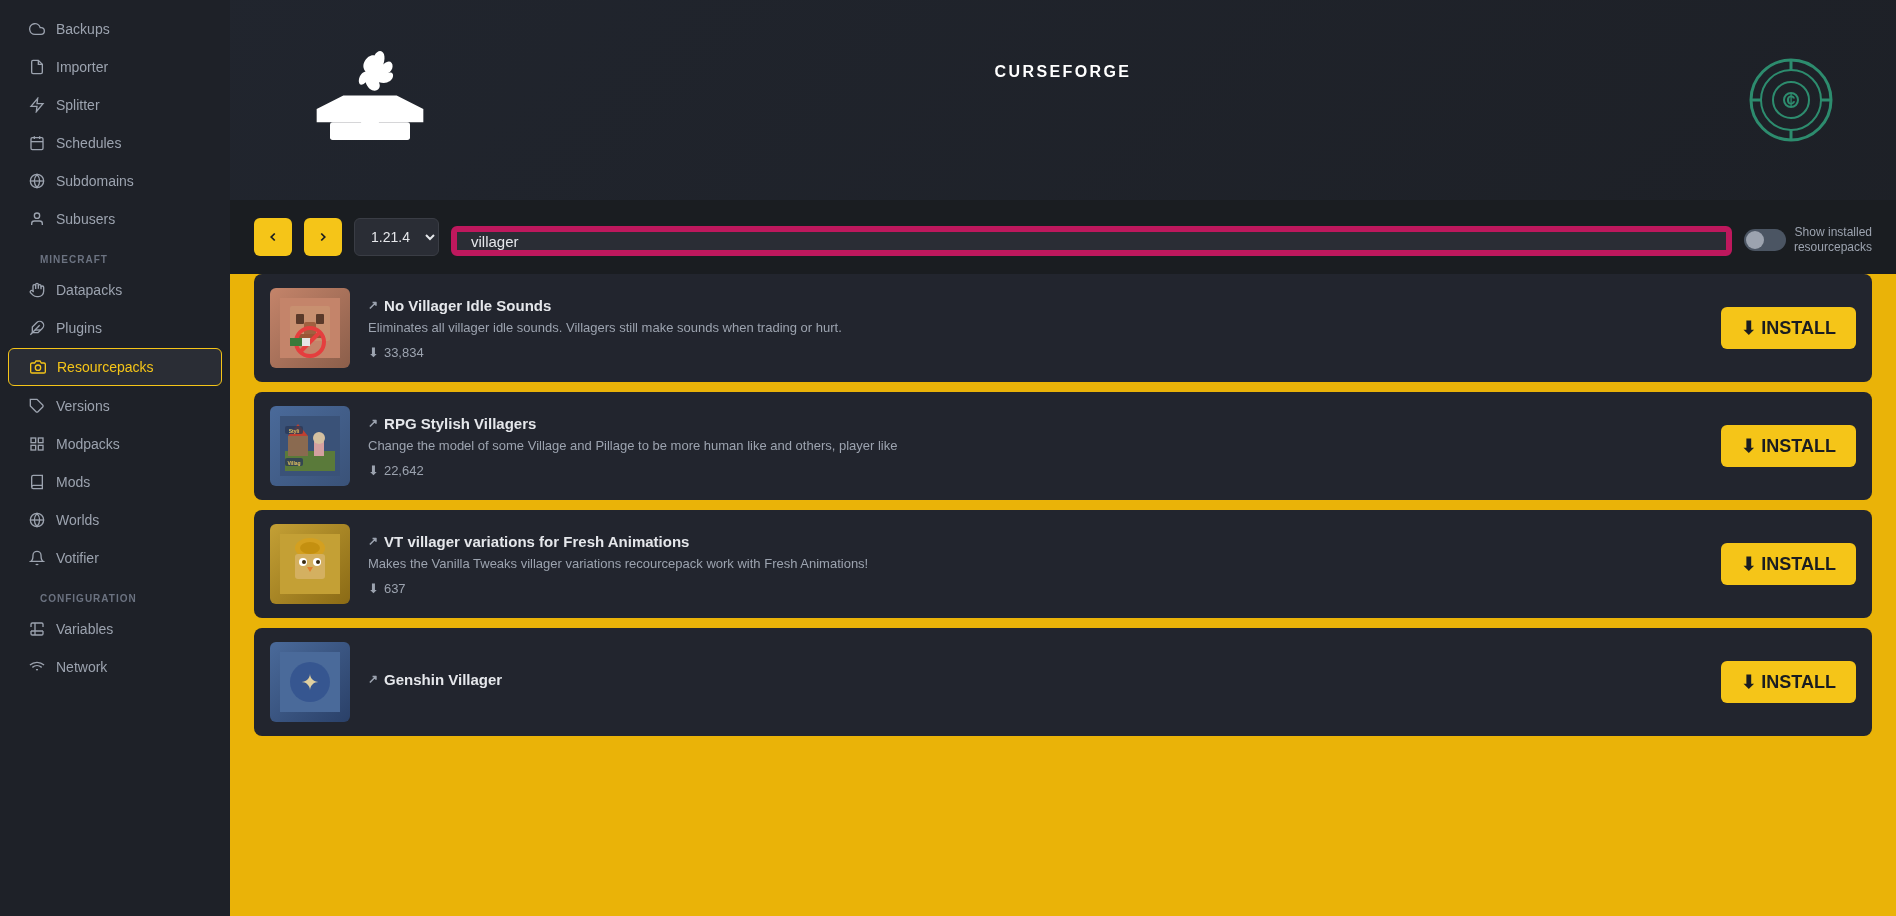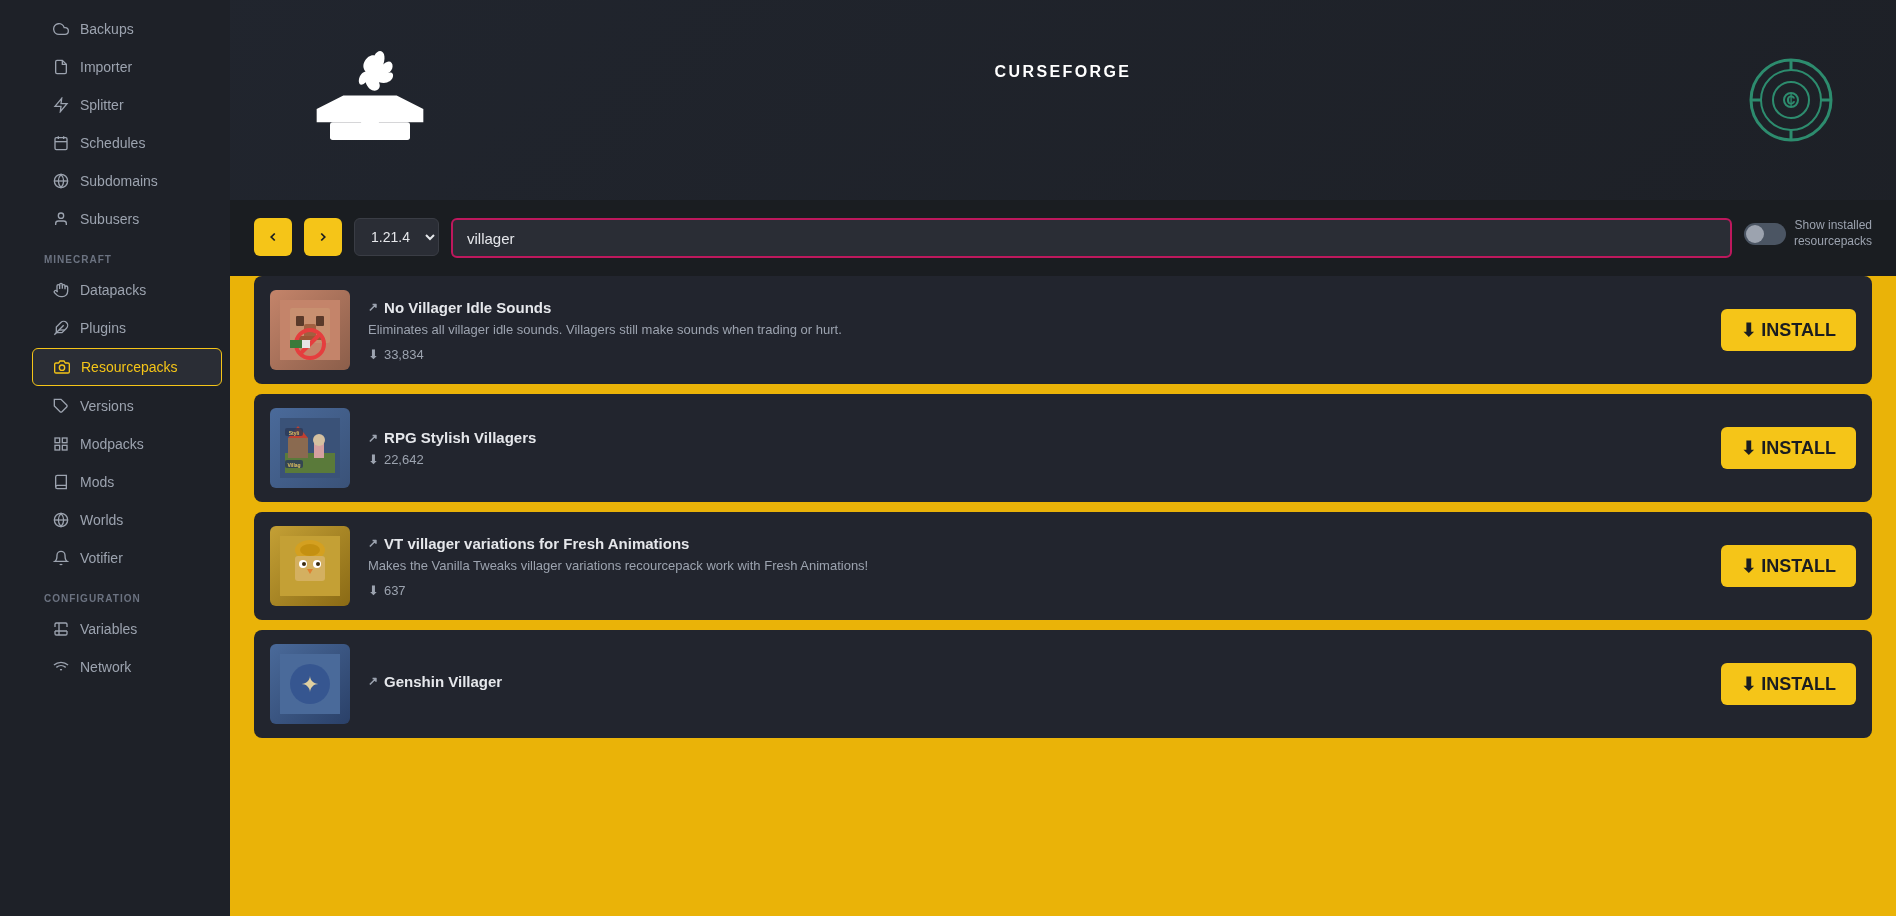--- a/index.html
+++ b/index.html
@@ -14,29 +14,29 @@
 
     
     .sidebar {
       width: 230px;
       background: #1e2128;
       display: flex;
       flex-direction: column;
       flex-shrink: 0;
       overflow-y: auto;
       padding-bottom: 20px;
-      padding-left: 24px;
     }
     .sidebar-section-label {
       font-size: 10px;
       font-weight: 700;
       color: #6b7280;
       letter-spacing: 0.1em;
       padding: 16px 20px 6px 20px;
       text-transform: uppercase;
+      margin-left: 20px;
     }
     .sidebar-item {
       display: flex;
       align-items: center;
       gap: 10px;
       padding: 9px 20px;
       cursor: pointer;
       border-radius: 6px;
       margin: 1px 8px;
       font-size: 14px;
@@ -90,21 +90,21 @@
       height: 110px;
     }
     .banner-logo-right {
       width: 90px;
       height: 90px;
     }
 
     
     .toolbar {
       display: flex;
-      align-items: flex-start;
+      align-items: flex-end;
       gap: 12px;
       padding: 18px 24px;
       background: #1a1d21;
     }
     .nav-btn {
       background: #f5c518;
       border: none;
       border-radius: 6px;
       width: 38px;
       height: 38px;
@@ -121,24 +121,24 @@
       border: 1px solid #3a3d45;
       color: #e5e7eb;
       border-radius: 6px;
       padding: 7px 12px;
       font-size: 14px;
       cursor: pointer;
       height: 38px;
     }
     .search-box-wrap {
       flex: 1;
-      border: 2px solid #be185d;
+      border: 6px solid #be185d;
       border-radius: 6px;
       background: #2a2d35;
-      height: 40px;
+      height: 30px;
       display: flex;
       align-items: center;
       padding: 0 14px;
     }
     .search-input {
       background: transparent;
       border: none;
       outline: none;
       color: #e5e7eb;
       font-size: 15px;
@@ -548,20 +548,21 @@
           <text x="14" y="17" text-anchor="middle" fill="#e0c060" font-size="5" font-weight="bold">Styli</text>
           <rect x="5" y="42" width="18" height="8" rx="2" fill="#2a3a58" opacity="0.8"></rect>
           <text x="14" y="49" text-anchor="middle" fill="#e0c060" font-size="5" font-weight="bold">Villag</text>
         </svg>
       </div>
       <div class="pack-info">
         <div class="pack-name">
           <span style="color:#9ca3af;font-size:12px;">↗</span>
           <span>RPG Stylish Villagers</span>
         </div>
+        <div class="pack-desc">Change the model of some Village and Pillage to be more human like and others, player like</div>
         <div class="pack-downloads">
           <span>⬇</span>
           <span>22,642</span>
         </div>
       </div>
       <button class="install-btn">
         <span>⬇ INSTALL</span>
       </button>
     </div>
 

